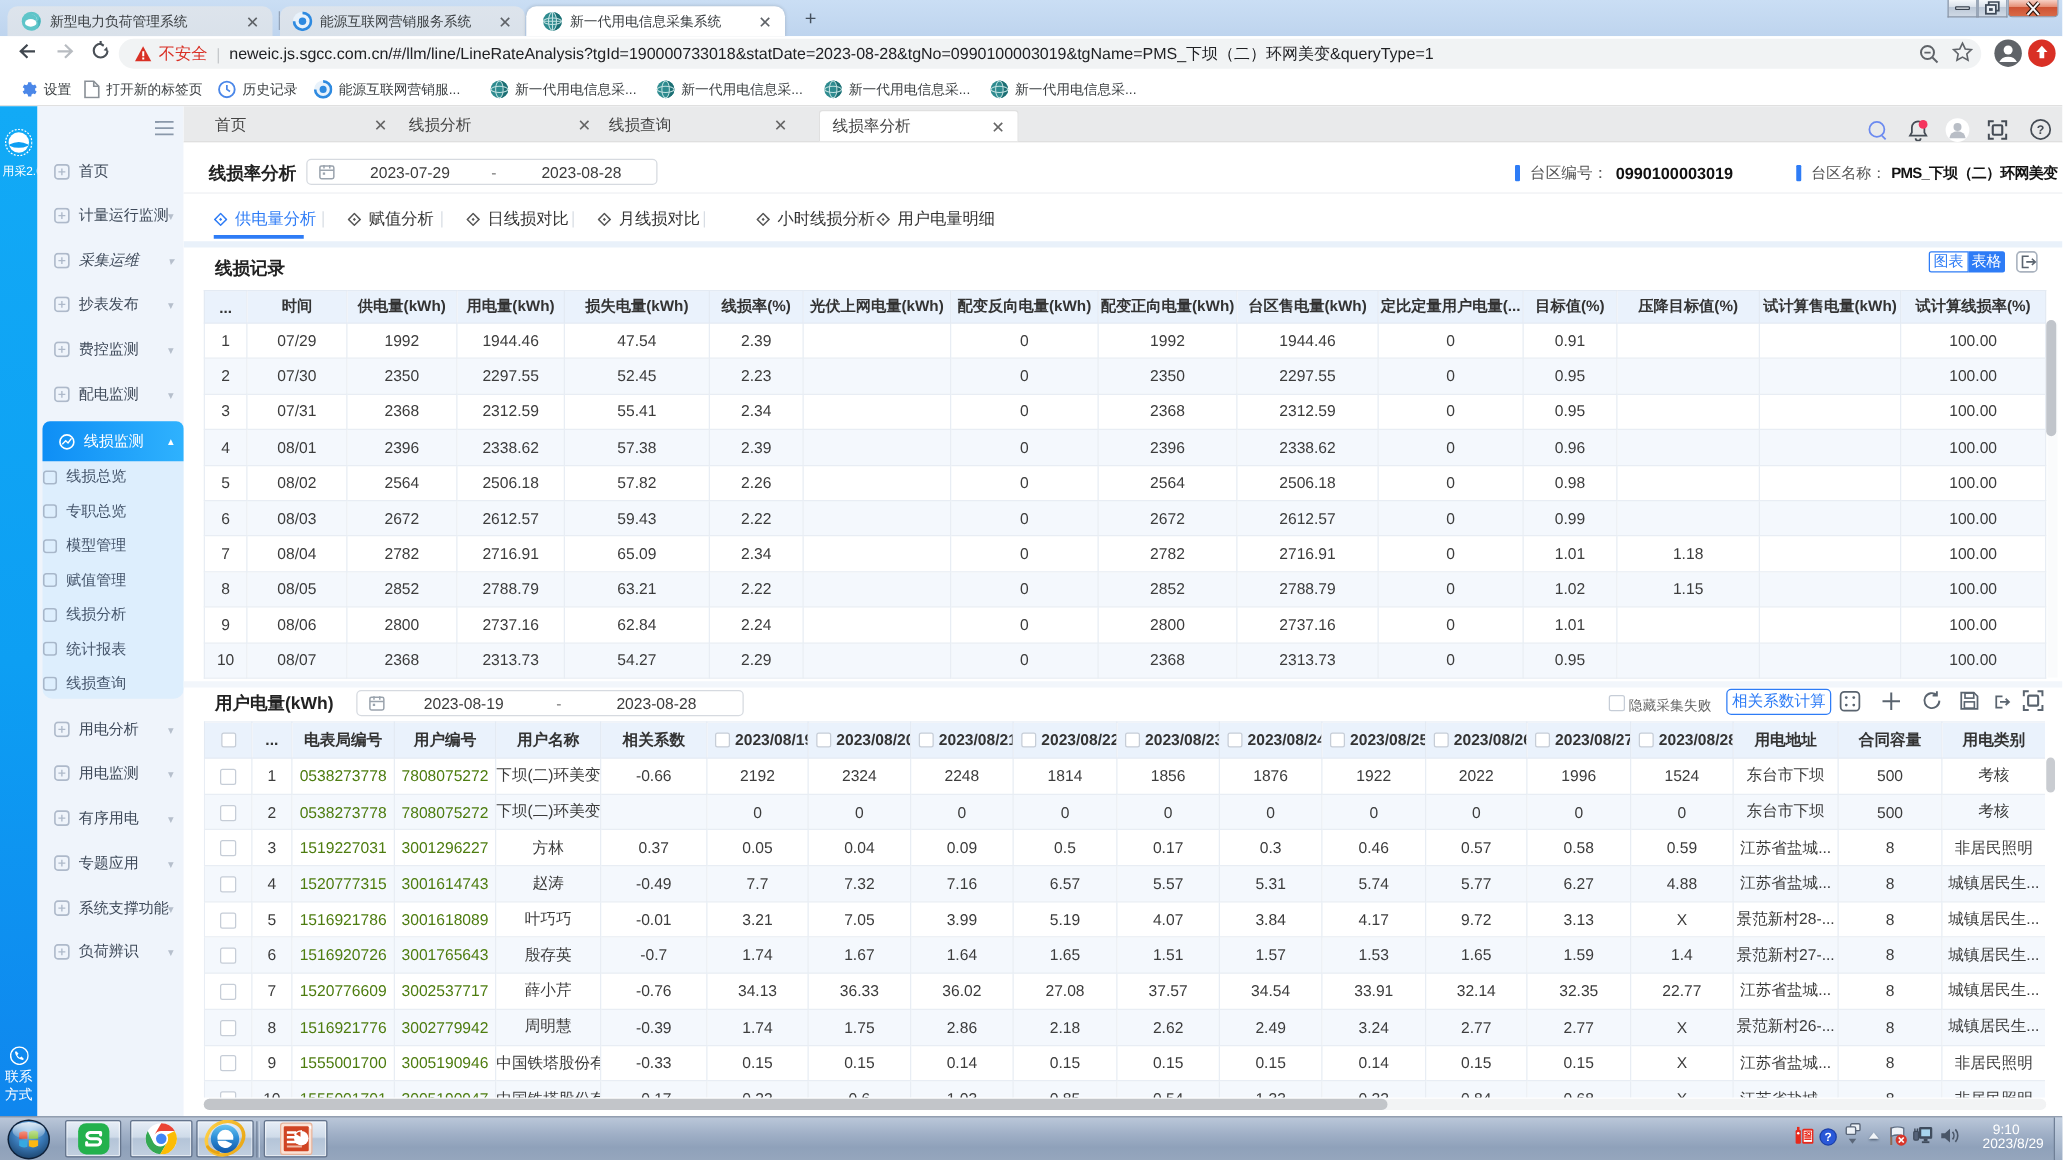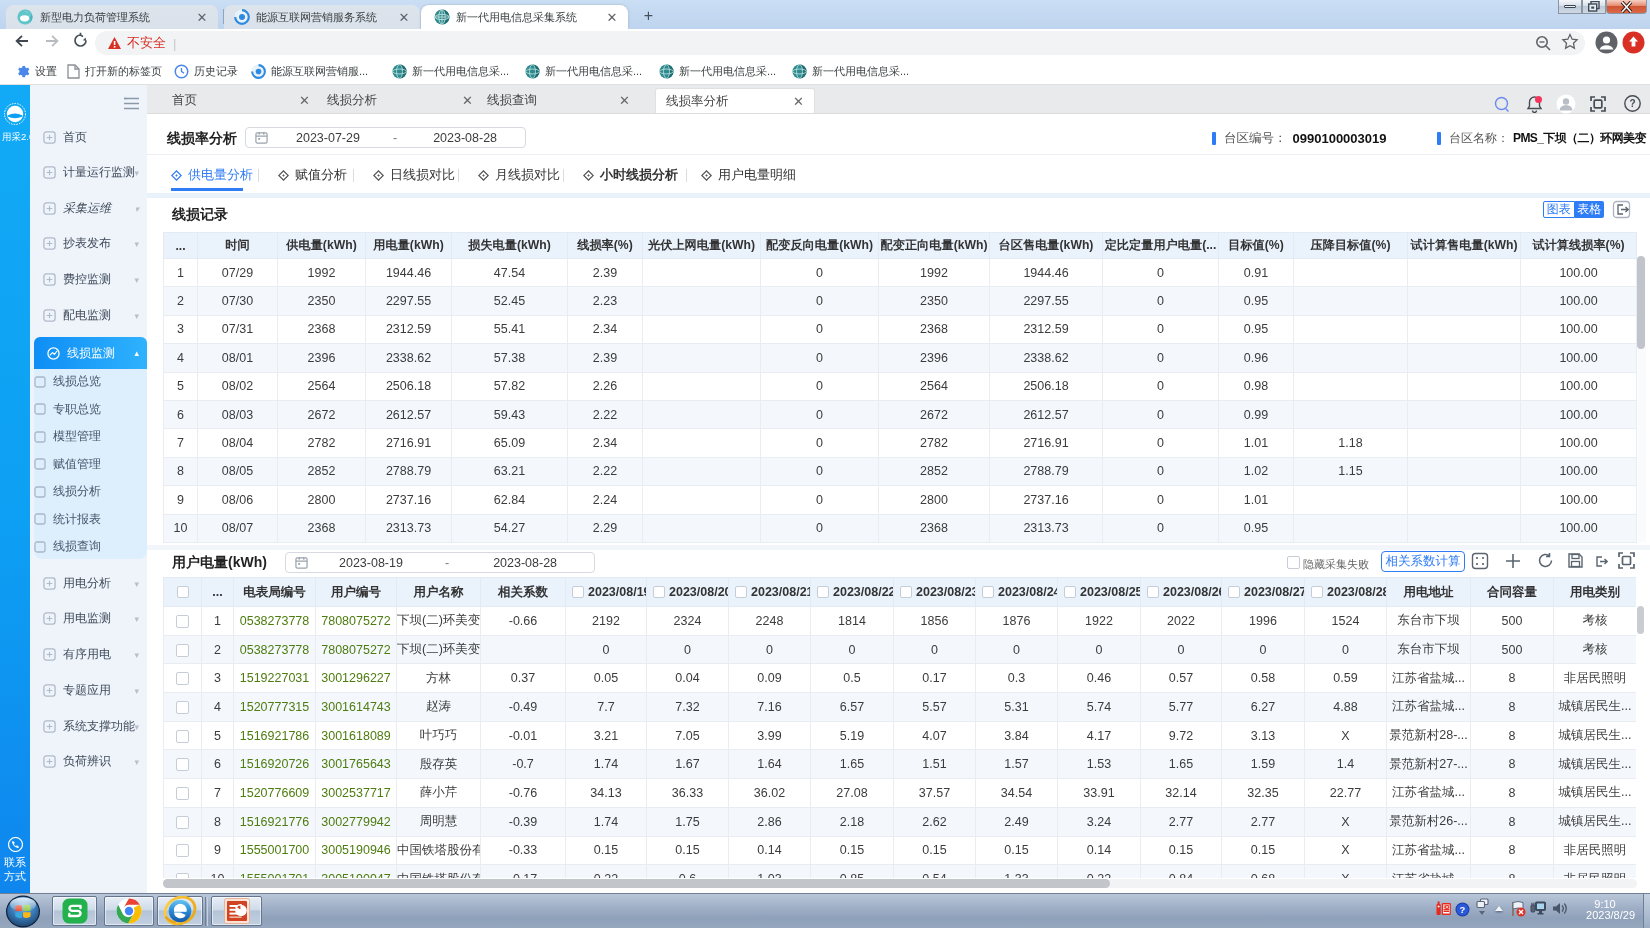--- a/index.html
+++ b/index.html
@@ -128,20 +128,21 @@
       <path d="M13.6 5.4 L14.3 8.9 L10.9 8.2 Z" fill="#4a5057"></path>
     </svg></div>
 <div class="abs" id="urlpill">
  <svg style="margin-left:12px;" width="15" height="14" viewBox="0 0 15 14">
       <path d="M7.5 1 L14 13 H1 Z" fill="#d93025"></path>
       <rect x="6.8" y="5" width="1.6" height="4" fill="#fff"></rect>
       <rect x="6.8" y="10" width="1.6" height="1.6" fill="#fff"></rect>
     </svg>
  <span style="color:#d93025;margin-left:5px;">不安全</span>
  <span style="color:#c6c9cc;margin:0 7px;">|</span>
+ <span style="font-size:12.8px;">neweic.js.sgcc.com.cn/#/llm/line/LineRateAnalysis?tgId=190000733018&amp;statDate=2023-08-28&amp;tgNo=0990100003019&amp;tgName=PMS_下坝（二）环网美变&amp;queryType=1</span>
 </div>
 <div class="abs" style="left:1534px;top:34px;"><svg width="19" height="19" viewBox="0 0 19 19">
       <circle cx="8" cy="8" r="5.2" fill="none" stroke="#5f6368" stroke-width="1.6"></circle>
       <path d="M12 12 L16 16" stroke="#5f6368" stroke-width="1.6"></path>
       <path d="M5.5 8 h5" stroke="#5f6368" stroke-width="1.4"></path>
     </svg></div>
 <div class="abs" style="left:1561px;top:33px;"><svg width="18" height="18" viewBox="0 0 24 24">
       <path d="M12 2 l2.9 6.2 6.6 .8 -4.9 4.6 1.3 6.6 -5.9 -3.3 -5.9 3.3 1.3 -6.6 -4.9 -4.6 6.6 -.8 Z" fill="none" stroke="#5f6368" stroke-width="1.7"></path>
     </svg></div>
 <div class="abs" style="left:1595px;top:31px;"><svg width="23" height="23" viewBox="0 0 23 23">
@@ -431,21 +432,21 @@
       <rect x="4.6" y="4.6" width="1.8" height="1.8" fill="#555" transform="rotate(45 5.5 5.5)"></rect>
     </svg>赋值分析</div>
 <div class="abs stab" style="left:373px;"><svg style="margin-right:6px;" width="11" height="11" viewBox="0 0 11 11">
       <rect x="2.2" y="2.2" width="6.6" height="6.6" fill="none" stroke="#555" stroke-width="1.2" transform="rotate(45 5.5 5.5)"></rect>
       <rect x="4.6" y="4.6" width="1.8" height="1.8" fill="#555" transform="rotate(45 5.5 5.5)"></rect>
     </svg>日线损对比</div>
 <div class="abs stab" style="left:478px;"><svg style="margin-right:6px;" width="11" height="11" viewBox="0 0 11 11">
       <rect x="2.2" y="2.2" width="6.6" height="6.6" fill="none" stroke="#555" stroke-width="1.2" transform="rotate(45 5.5 5.5)"></rect>
       <rect x="4.6" y="4.6" width="1.8" height="1.8" fill="#555" transform="rotate(45 5.5 5.5)"></rect>
     </svg>月线损对比</div>
-<div class="abs stab" style="left:583px;font-weight:bold;"><svg style="margin-right:6px;" width="11" height="11" viewBox="0 0 11 11">
+<div class="abs stab" style="left:605px;"><svg style="margin-right:6px;" width="11" height="11" viewBox="0 0 11 11">
       <rect x="2.2" y="2.2" width="6.6" height="6.6" fill="none" stroke="#555" stroke-width="1.2" transform="rotate(45 5.5 5.5)"></rect>
       <rect x="4.6" y="4.6" width="1.8" height="1.8" fill="#555" transform="rotate(45 5.5 5.5)"></rect>
     </svg>小时线损分析</div>
 <div class="abs stab" style="left:701px;"><svg style="margin-right:6px;" width="11" height="11" viewBox="0 0 11 11">
       <rect x="2.2" y="2.2" width="6.6" height="6.6" fill="none" stroke="#555" stroke-width="1.2" transform="rotate(45 5.5 5.5)"></rect>
       <rect x="4.6" y="4.6" width="1.8" height="1.8" fill="#555" transform="rotate(45 5.5 5.5)"></rect>
     </svg>用户电量明细</div>
 <div class="abs ssep" style="left:258px;"></div>
 <div class="abs ssep" style="left:353px;"></div>
 <div class="abs ssep" style="left:458px;"></div>

